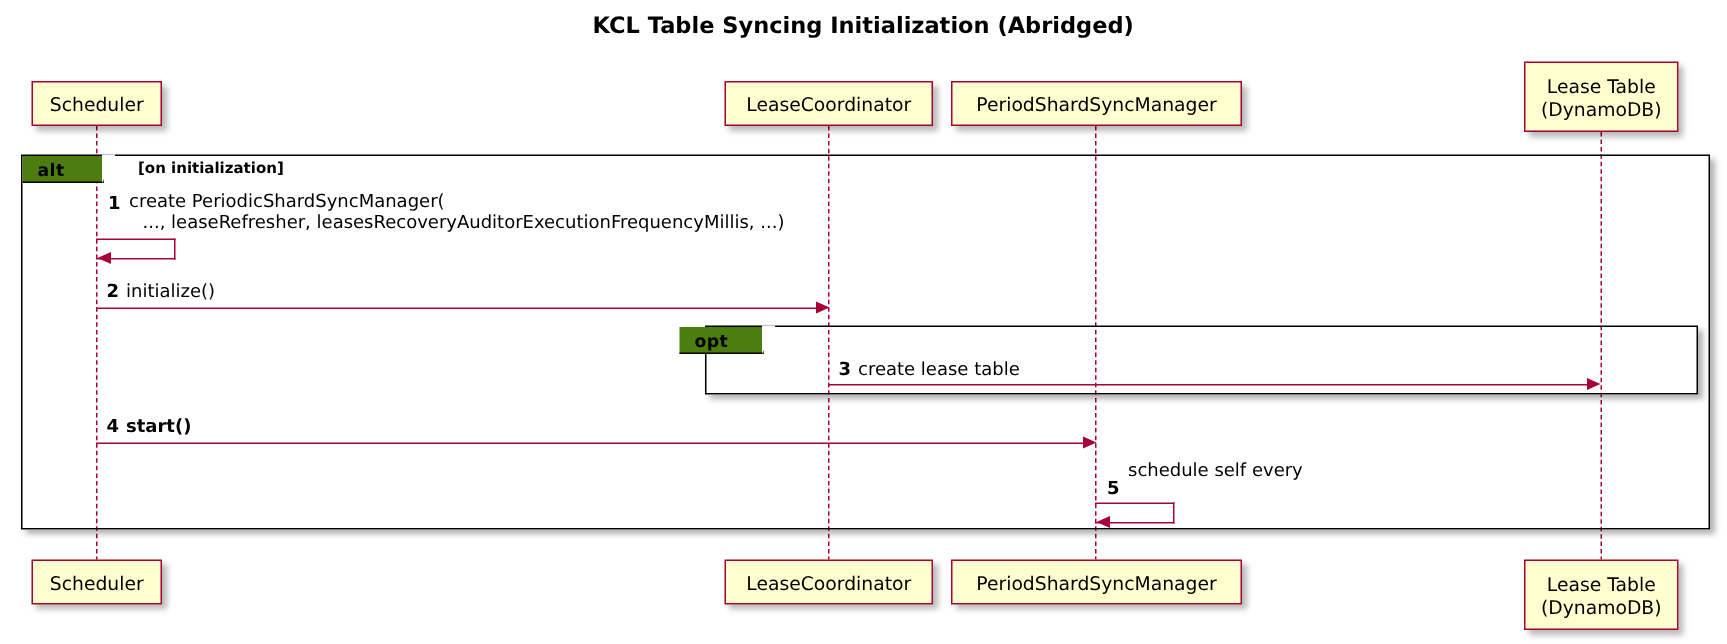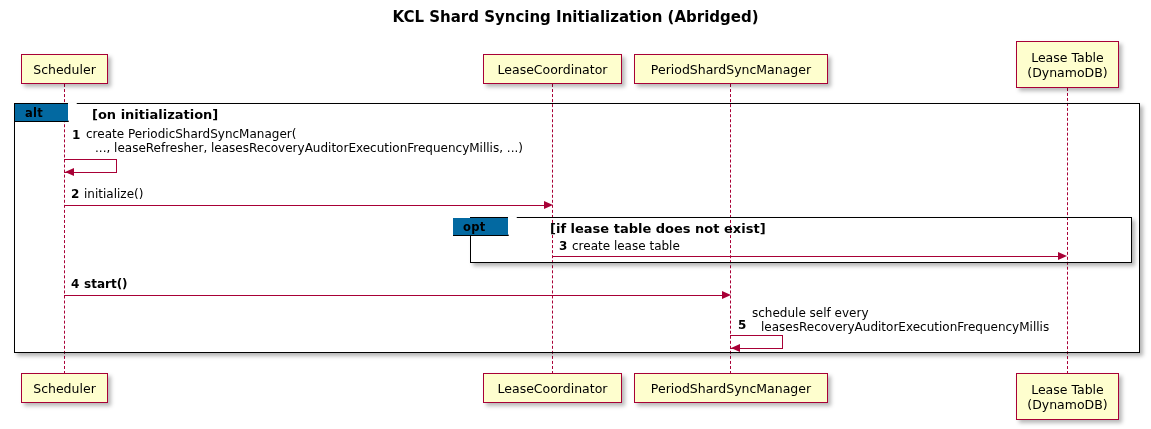--- a/index.html
+++ b/index.html
@@ -65,42 +65,42 @@
     border: 1.5px solid #000000;
     background: transparent;
     box-shadow: 3px 3px 4px rgba(0,0,0,0.30);
   }
   .fragment-label {
     position: absolute;
     box-sizing: border-box;
     height: 18px;
     border-right: 1.5px solid #000000;
     border-bottom: 1.5px solid #000000;
-    background: #0369a1;
+    background: #4d7c0f;
     font-size: 11.5px;
     font-weight: bold;
     color: #000000;
     display: flex;
     align-items: center;
     padding-left: 10px;
     letter-spacing: 0.3px;
   }
   .fragment-label::after {
     content: "";
     position: absolute;
     right: -9px;
     top: -1px;
     width: 0;
     height: 0;
     border-top: 19px solid #FFFFFF;
     border-right: 9px solid transparent;
   }
   .fragment-cond {
     position: absolute;
-    font-size: 13px;
+    font-size: 10px;
     font-weight: bold;
     color: #000000;
     white-space: nowrap;
   }
 
   
   .msg-line {
     position: absolute;
     height: 0;
     border-top: 1.5px solid #A80036;
@@ -142,21 +142,21 @@
     border-bottom: 1.5px solid #A80036;
     border-left: none;
     background: transparent;
   }
 </style>
 </head>
 <body>
 
 <div id="canvas">
 
-  <div class="diagram-title">KCL Shard Syncing Initialization (Abridged)</div>
+  <div class="diagram-title">KCL Table Syncing Initialization (Abridged)</div>
 
   <div class="lifeline" style="left:64px; top:84px; height:290px;"></div>
   <div class="lifeline" style="left:552px; top:84px; height:290px;"></div>
   <div class="lifeline" style="left:730px; top:84px; height:290px;"></div>
   <div class="lifeline" style="left:1067px; top:88px; height:286px;"></div>
 
   <div class="participant" style="left:21px; top:54px; width:87px; height:30px;">
     <span class="pline">Scheduler</span>
   </div>
 
@@ -187,41 +187,39 @@
 
   <div class="msg-text" style="left:71px; top:187px;">
     <span class="msg-num">2</span>
   </div>
   <div class="msg-text" style="left:84px; top:187px;">initialize()</div>
   <div class="msg-line" style="left:64px; top:205px; width:480px;"></div>
   <div class="msg-arrow-right" style="left:544px; top:201px;"></div>
 
   <div class="fragment" style="left:470px; top:217px; width:662px; height:46px;"></div>
   <div class="fragment-label" style="left:453px; top:218px; width:56px;">opt</div>
-  <div class="fragment-cond" style="left:550px; top:221px;">[if lease table does not exist]</div>
 
   <div class="msg-text" style="left:559px; top:239px;">
     <span class="msg-num">3</span>
   </div>
   <div class="msg-text" style="left:572px; top:239px;">create lease table</div>
   <div class="msg-line" style="left:552px; top:256px; width:507px;"></div>
   <div class="msg-arrow-right" style="left:1058px; top:252px;"></div>
 
   <div class="msg-text" style="left:71px; top:277px;">
     <span class="msg-num">4</span>
   </div>
   <div class="msg-text" style="left:84px; top:277px;font-weight:bold;">start()</div>
   <div class="msg-line" style="left:64px; top:295px; width:658px;"></div>
   <div class="msg-arrow-right" style="left:722px; top:291px;"></div>
 
   <div class="msg-text" style="left:738px; top:318px;">
     <span class="msg-num">5</span>
   </div>
   <div class="msg-text" style="left:752px; top:306px;text-align:center;">schedule self every</div>
-  <div class="msg-text" style="left:761px; top:320px;">leasesRecoveryAuditorExecutionFrequencyMillis</div>
   <div class="self-loop" style="left:730px; top:335px; width:53px; height:14px;"></div>
   <div class="msg-arrow-left" style="left:731px; top:344px;"></div>
 
   <div class="participant" style="left:21px; top:373px; width:87px; height:30px;">
     <span class="pline">Scheduler</span>
   </div>
 
   <div class="participant" style="left:483px; top:373px; width:139px; height:30px;">
     <span class="pline">LeaseCoordinator</span>
   </div>

